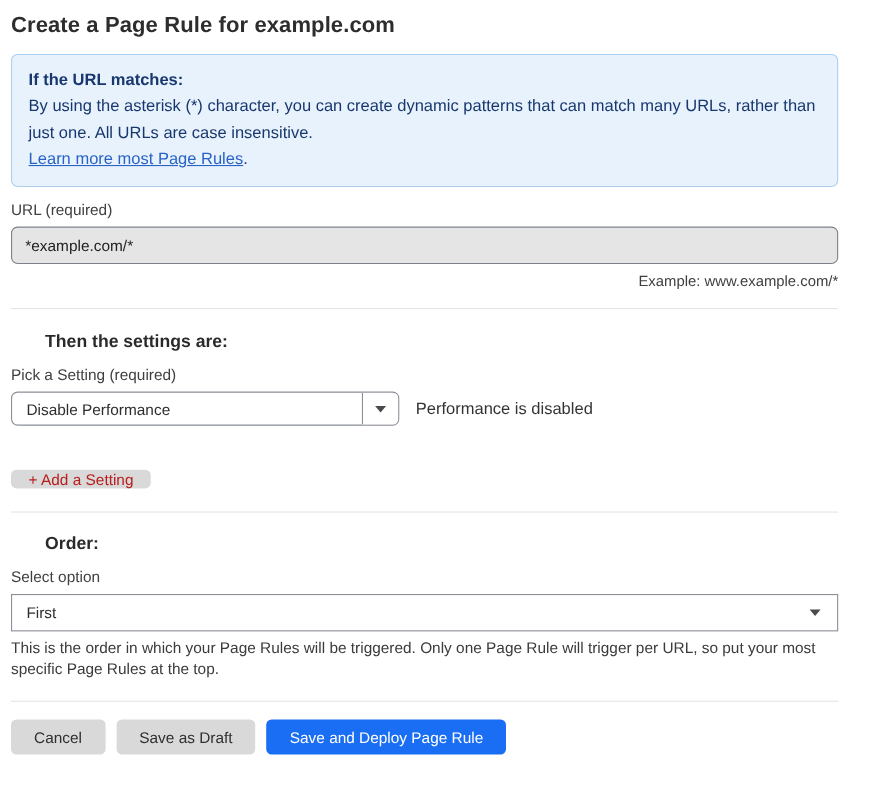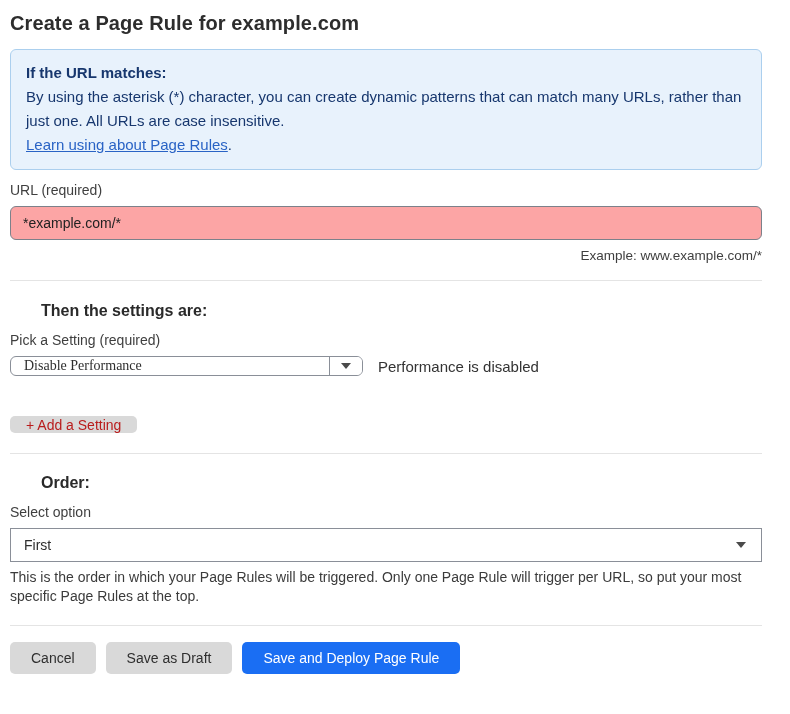--- a/index.html
+++ b/index.html
@@ -41,21 +41,21 @@
     font-size: 14px;
     color: #3f3f3f;
     margin-top: 12px;
   }
 
   .url-input {
     display: block;
     margin-top: 8px;
     width: 100%;
     height: 34px;
-    background: #fca5a5;
+    background: #e5e5e5;
     border: 1px solid #7c818a;
     border-radius: 6px;
     padding: 0 12px;
     font-family: "Liberation Sans", sans-serif;
     font-size: 14px;
     color: #222222;
     outline: none;
   }
 
   .helper-text {
@@ -79,29 +79,28 @@
     margin-left: 31px;
   }
 
   .setting-row {
     display: flex;
     align-items: center;
     margin-top: 8px;
   }
   .dropdown {
     width: 353px;
-    height: 20px;
+    height: 31px;
     background: #ffffff;
     border: 1px solid #8a8f98;
     border-radius: 6px;
     display: flex;
     align-items: stretch;
     cursor: pointer;
     overflow: hidden;
-    font-family: Liberation Serif, serif;
   }
   .dropdown .dropdown-value {
     flex: 1;
     display: flex;
     align-items: center;
     padding-left: 13px;
     font-size: 14px;
     color: #2e2e2e;
   }
   .dropdown .dropdown-arrow-seg {
@@ -189,21 +188,21 @@
 </head>
 <body>
 
 <div class="container">
 
   <h1 class="page-title">Create a Page Rule for example.com</h1>
 
   <div class="info-box">
     <div class="info-heading">If the URL matches:</div>
     <div class="info-body">By using the asterisk (*) character, you can create dynamic patterns that can match many URLs, rather than just one. All URLs are case insensitive.</div>
-    <div class="info-link-line"><a class="info-link">Learn using about Page Rules</a><span>.</span></div>
+    <div class="info-link-line"><a class="info-link">Learn more most Page Rules</a><span>.</span></div>
   </div>
 
   <div class="field-label">URL (required)</div>
   <input class="url-input" type="text" value="*example.com/*" style="">
   <div class="helper-text">Example: www.example.com/*</div>
 
   <hr class="divider">
 
   <div class="section-heading">Then the settings are:</div>
 

